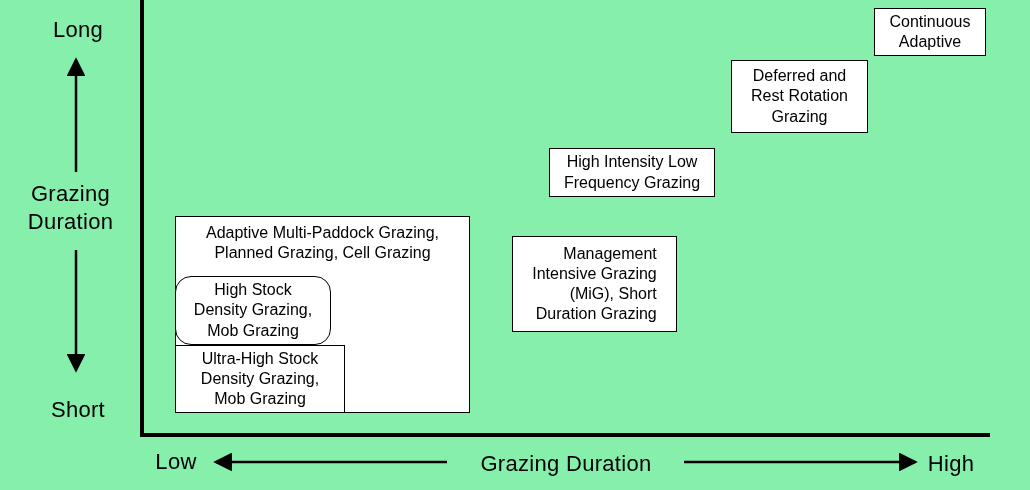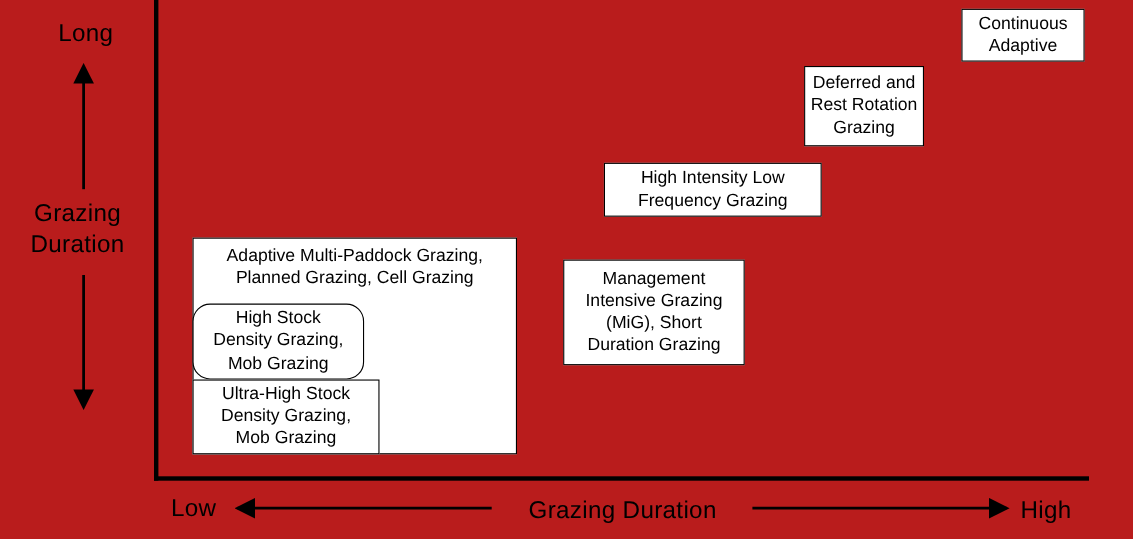--- a/index.html
+++ b/index.html
@@ -1,21 +1,21 @@
 <!DOCTYPE html>
 <html><head>
 <meta charset="utf-8">
 <style>
   * { margin: 0; padding: 0; box-sizing: border-box; }
   html, body { background: #ffffff; }
   .canvas {
     position: relative;
     width: 1030px;
     height: 490px;
-    background: #b91c1c;
+    background: #86efac;
     font-family: "Liberation Sans", sans-serif;
     color: #000000;
     overflow: hidden;
   }
   .axis-y {
     position: absolute;
     left: 140px; top: 0;
     width: 4px; height: 437px;
     background: #000000;
   }
@@ -69,20 +69,21 @@
     </defs>
     <line x1="76" y1="172" x2="76" y2="60" stroke="#000000" stroke-width="2.5" marker-end="url(#ah)"></line>
     <line x1="76" y1="250" x2="76" y2="370" stroke="#000000" stroke-width="2.5" marker-end="url(#ah)"></line>
     <line x1="447" y1="462" x2="216" y2="462" stroke="#000000" stroke-width="2.5" marker-end="url(#ah)"></line>
     <line x1="684" y1="462" x2="915" y2="462" stroke="#000000" stroke-width="2.5" marker-end="url(#ah)"></line>
   </svg>
 
   <div class="lbl" style="left:28px; top:16px; width:100px;">Long</div>
   <div class="lbl" style="left:3px; top:180px; width:135px;">Grazing
 Duration</div>
+  <div class="lbl" style="left:28px; top:396px; width:100px;">Short</div>
 
   <div class="lbl" style="left:145px; top:448px; width:62px;">Low</div>
   <div class="lbl" style="left:453px; top:450px; width:226px;">Grazing Duration</div>
   <div class="lbl" style="left:920px; top:450px; width:62px;">High</div>
 
   <div class="box top-align" style="left:175px; top:216px; width:295px; height:197px;">
     <span>Adaptive Multi-Paddock Grazing,
 Planned Grazing, Cell Grazing</span>
   </div>
 
@@ -91,33 +92,33 @@
 Density Grazing,
 Mob Grazing</span>
   </div>
 
   <div class="box" style="left:175px; top:345px; width:170px; height:68px;">
     <span>Ultra-High Stock
 Density Grazing,
 Mob Grazing</span>
   </div>
 
-  <div class="box" style="left:512px; top:236px; width:165px; height:96px;">
+  <div class="box" style="left:512px; top:236px; width:165px; height:96px;text-align:right;">
     <span>Management
 Intensive Grazing
 (MiG), Short
 Duration Grazing</span>
   </div>
 
-  <div class="box" style="left:549px; top:148px; width:198px; height:49px;">
+  <div class="box" style="left:549px; top:148px; width:166px; height:49px;">
     <span>High Intensity Low
 Frequency Grazing</span>
   </div>
 
-  <div class="box" style="left:731px; top:60px; width:109px; height:73px;">
+  <div class="box" style="left:731px; top:60px; width:137px; height:73px;">
     <span>Deferred and
 Rest Rotation
 Grazing</span>
   </div>
 
   <div class="box" style="left:874px; top:8px; width:112px; height:48px;">
     <span>Continuous
 Adaptive</span>
   </div>
 

